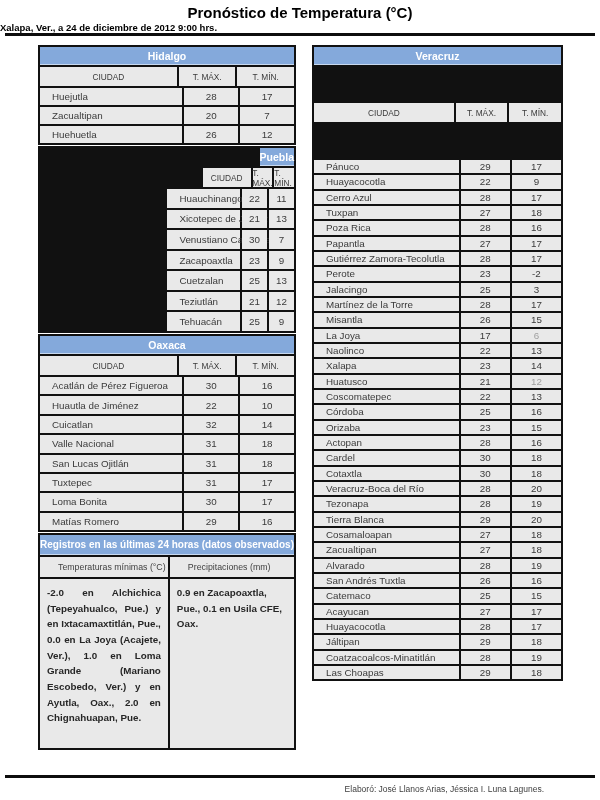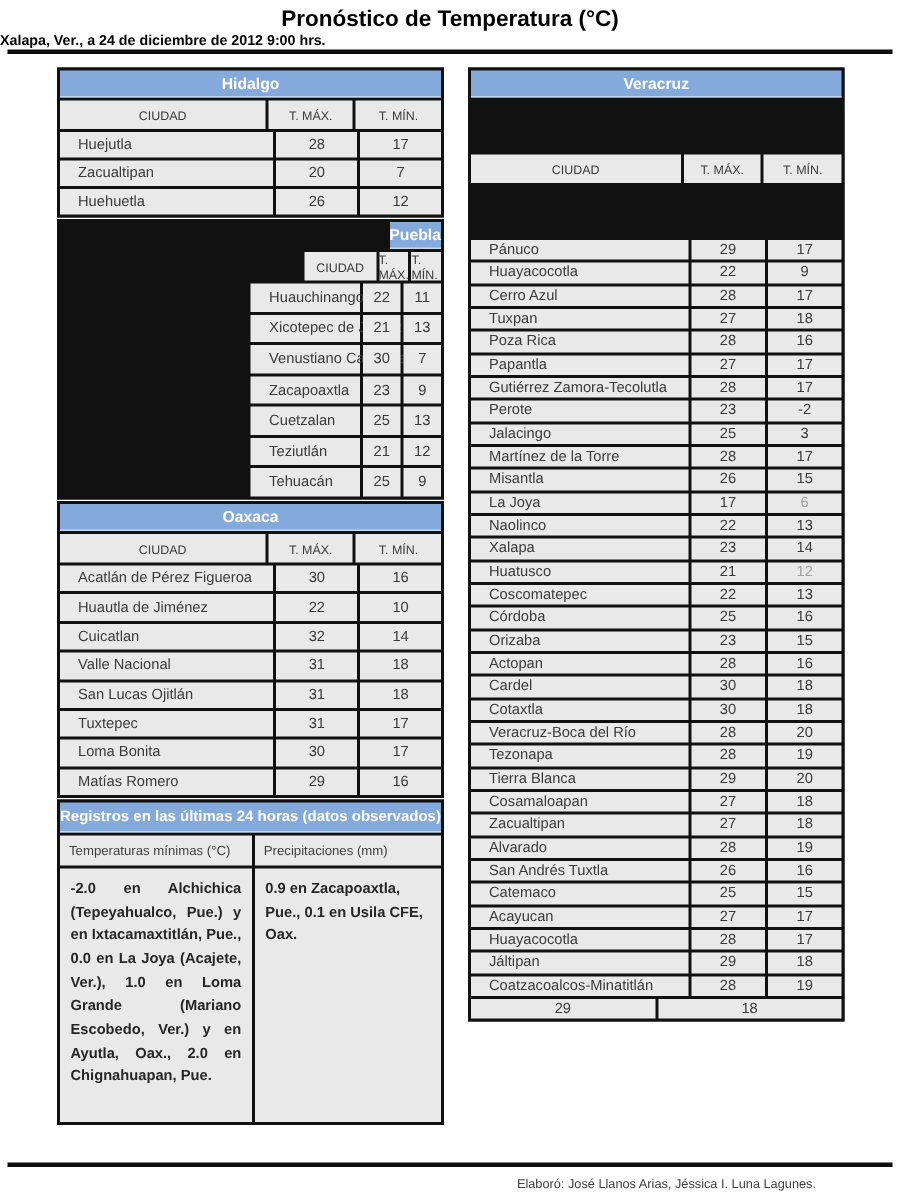--- a/index.html
+++ b/index.html
@@ -60,21 +60,21 @@
 
   
   .obs-block{margin-top:12px;height:217px;}
   .obs-bar{height:20px;font-size:10px;}
   .obs-grid{
     flex:1;display:grid;
     grid-template-columns:1.03fr 1fr;
     grid-template-rows:20px 1fr;
     gap:2px;min-height:0;
   }
-  .obs-h{font-size:8.8px;color:#3f3f3f;padding-left:6px;}
+  .obs-h{font-size:8.8px;color:#3f3f3f;padding-left:18px;}
   .obs-body{
     align-items:flex-start;
     font-size:9.8px;font-weight:bold;color:#262626;
     padding:6px 7px;line-height:1.6;
     white-space:normal;display:block;
   }
   .justify{text-align:justify;}
 
   .footer-credit{
     position:absolute;top:784px;right:56px;
@@ -399,20 +399,21 @@
           <div class="cell city">Jáltipan</div>
           <div class="cell num">29</div>
           <div class="cell num">18</div>
         </div>
         <div class="trow">
           <div class="cell city">Coatzacoalcos-Minatitlán</div>
           <div class="cell num">28</div>
           <div class="cell num">19</div>
         </div>
         <div class="trow">
+          <div class="cell city">Las Choapas</div>
           <div class="cell num">29</div>
           <div class="cell num">18</div>
         </div>
       </div>
   </section>
 </div>
 
 <div class="rule rule-bottom"></div>
 <div class="footer-credit">Elaboró: José Llanos Arias, Jéssica I. Luna Lagunes.</div>
 

